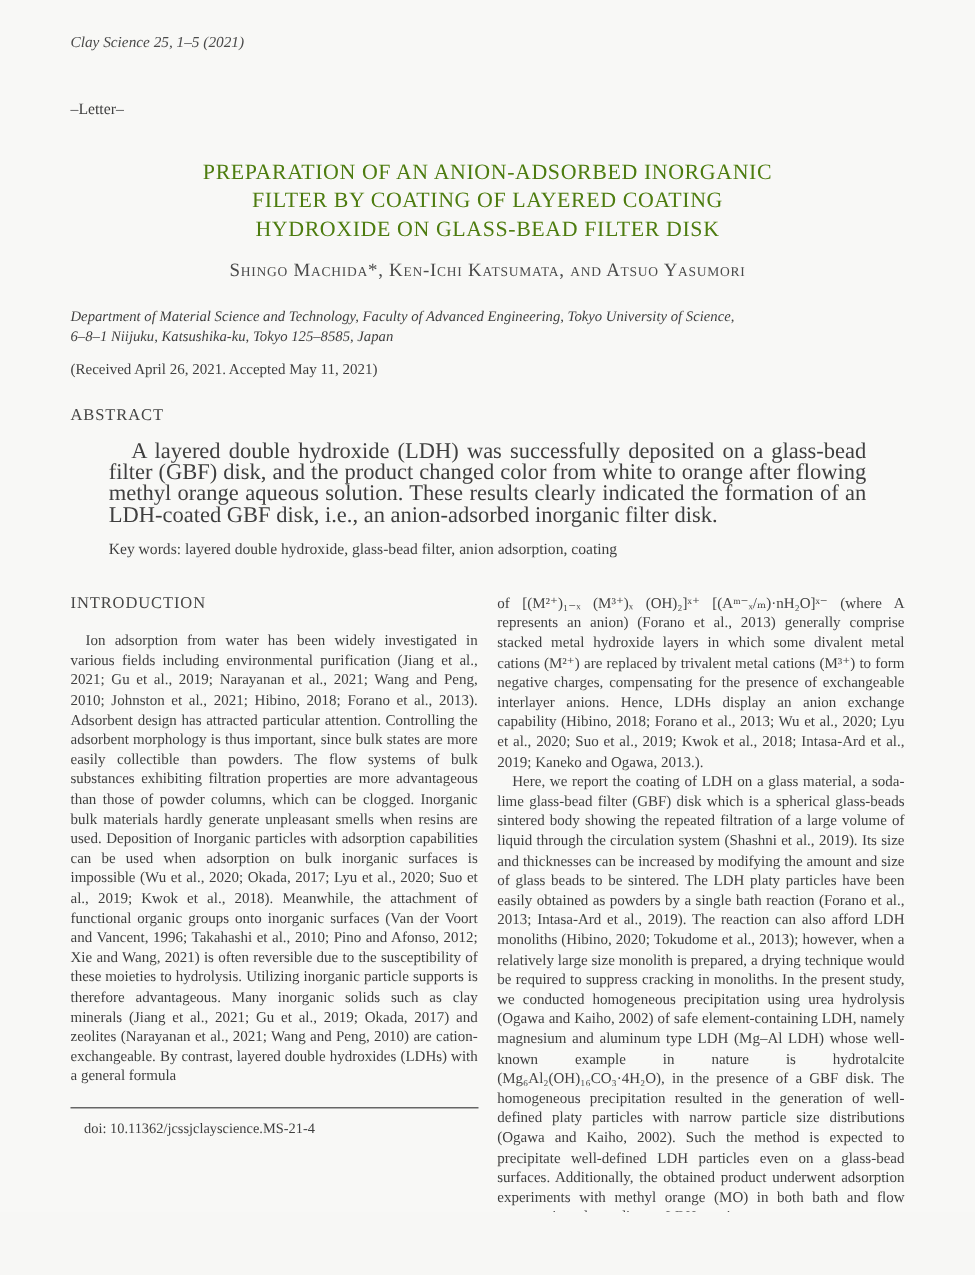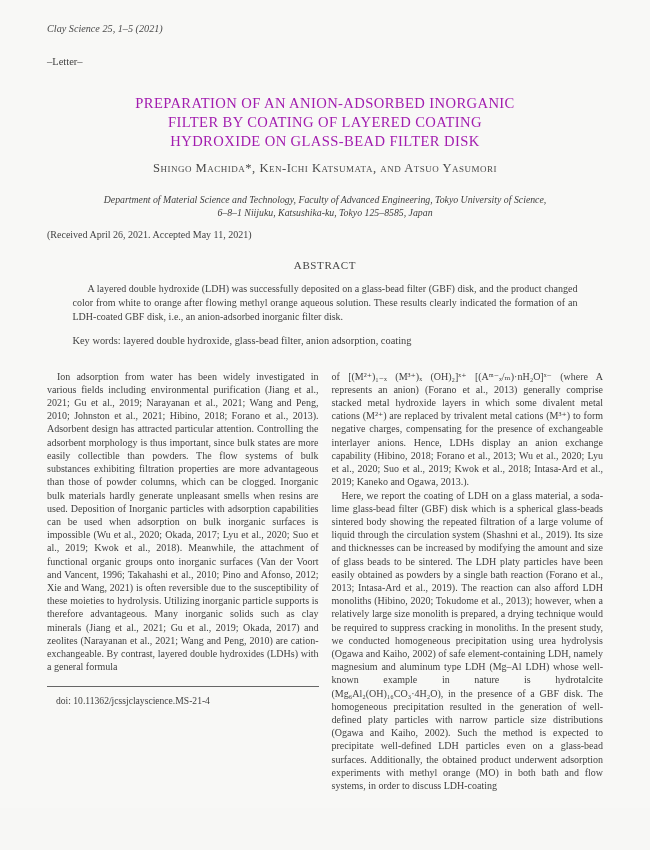--- a/index.html
+++ b/index.html
@@ -18,69 +18,67 @@
     font-family: "Liberation Serif", "DejaVu Serif", serif;
     overflow: hidden;
   }
   .journal-line {
     font-style: italic;
     font-size: 10.2px;
     line-height: 13px;
     color: #4a4a4a;
   }
   .article-type {
-    margin-top: 20px;
+    margin-top: 32px;
     font-size: 10.5px;
     line-height: 13px;
   }
   .title {
     margin-top: 26px;
     text-align: center;
     font-size: 14.6px;
     line-height: 19px;
     letter-spacing: 0.4px;
     font-weight: 400;
-    color: #a21caf;
+    color: #4d7c0f;
   }
   .authors {
     margin-top: 8px;
     text-align: center;
     font-variant: small-caps;
     font-size: 12.6px;
     line-height: 15px;
     letter-spacing: 0.5px;
     color: #4a4a4a;
   }
   .affiliation {
     margin-top: 17px;
-    text-align: center;
     font-style: italic;
     font-size: 9.8px;
     line-height: 13px;
   }
   .received {
     margin-top: 9px;
     text-align: left;
     font-size: 10px;
     line-height: 13px;
   }
   .section-heading {
-    text-align: center;
     font-size: 11px;
     line-height: 13px;
     letter-spacing: 0.6px;
     color: #454545;
   }
   .abstract-heading {
     margin-top: 18px;
   }
   .abstract-body {
     margin: 10px auto 0 auto;
     width: 505px;
-    font-size: 10px;
+    font-size: 15px;
     line-height: 14.3px;
     text-align: justify;
     text-indent: 15px;
   }
   .keywords {
     margin: 9px auto 0 auto;
     width: 505px;
     font-size: 10.4px;
     line-height: 14px;
   }
@@ -152,20 +150,21 @@
 
   <div class="section-heading abstract-heading">ABSTRACT</div>
 
   <div class="abstract-body">A layered double hydroxide (LDH) was successfully deposited on a glass-bead filter (GBF) disk, and the product changed color from white to orange after flowing methyl orange aqueous solution. These results clearly indicated the formation of an LDH-coated GBF disk, i.e., an anion-adsorbed inorganic filter disk.</div>
 
   <div class="keywords">Key words: layered double hydroxide, glass-bead filter, anion adsorption, coating</div>
 
   <div class="columns">
 
     <div class="col">
+      <div class="section-heading intro-heading">INTRODUCTION</div>
       <p class="body-par first-indent">Ion adsorption from water has been widely investigated in various fields including environmental purification (Jiang et al., 2021; Gu et al., 2019; Narayanan et al., 2021; Wang and Peng, 2010; Johnston et al., 2021; Hibino, 2018; Forano et al., 2013). Adsorbent design has attracted particular attention. Controlling the adsorbent morphology is thus important, since bulk states are more easily collectible than powders. The flow systems of bulk substances exhibiting filtration properties are more advantageous than those of powder columns, which can be clogged. Inorganic bulk materials hardly generate unpleasant smells when resins are used. Deposition of Inorganic particles with adsorption capabilities can be used when adsorption on bulk inorganic surfaces is impossible (Wu et al., 2020; Okada, 2017; Lyu et al., 2020; Suo et al., 2019; Kwok et al., 2018). Meanwhile, the attachment of functional organic groups onto inorganic surfaces (Van der Voort and Vancent, 1996; Takahashi et al., 2010; Pino and Afonso, 2012; Xie and Wang, 2021) is often reversible due to the susceptibility of these moieties to hydrolysis. Utilizing inorganic particle supports is therefore advantageous. Many inorganic solids such as clay minerals (Jiang et al., 2021; Gu et al., 2019; Okada, 2017) and zeolites (Narayanan et al., 2021; Wang and Peng, 2010) are cation-exchangeable. By contrast, layered double hydroxides (LDHs) with a general formula</p>
 
       <div class="footnote">
         <hr class="footnote-rule">
         <div class="doi-line">doi: 10.11362/jcssjclayscience.MS-21-4</div>
       </div>
     </div>
 
     <div class="col">
       <p class="body-par">of [(M²⁺)₁₋ₓ (M³⁺)ₓ (OH)₂]ˣ⁺ [(Aᵐ⁻ₓ/ₘ)·nH₂O]ˣ⁻ (where A represents an anion) (Forano et al., 2013) generally comprise stacked metal hydroxide layers in which some divalent metal cations (M²⁺) are replaced by trivalent metal cations (M³⁺) to form negative charges, compensating for the presence of exchangeable interlayer anions. Hence, LDHs display an anion exchange capability (Hibino, 2018; Forano et al., 2013; Wu et al., 2020; Lyu et al., 2020; Suo et al., 2019; Kwok et al., 2018; Intasa-Ard et al., 2019; Kaneko and Ogawa, 2013.).</p>

